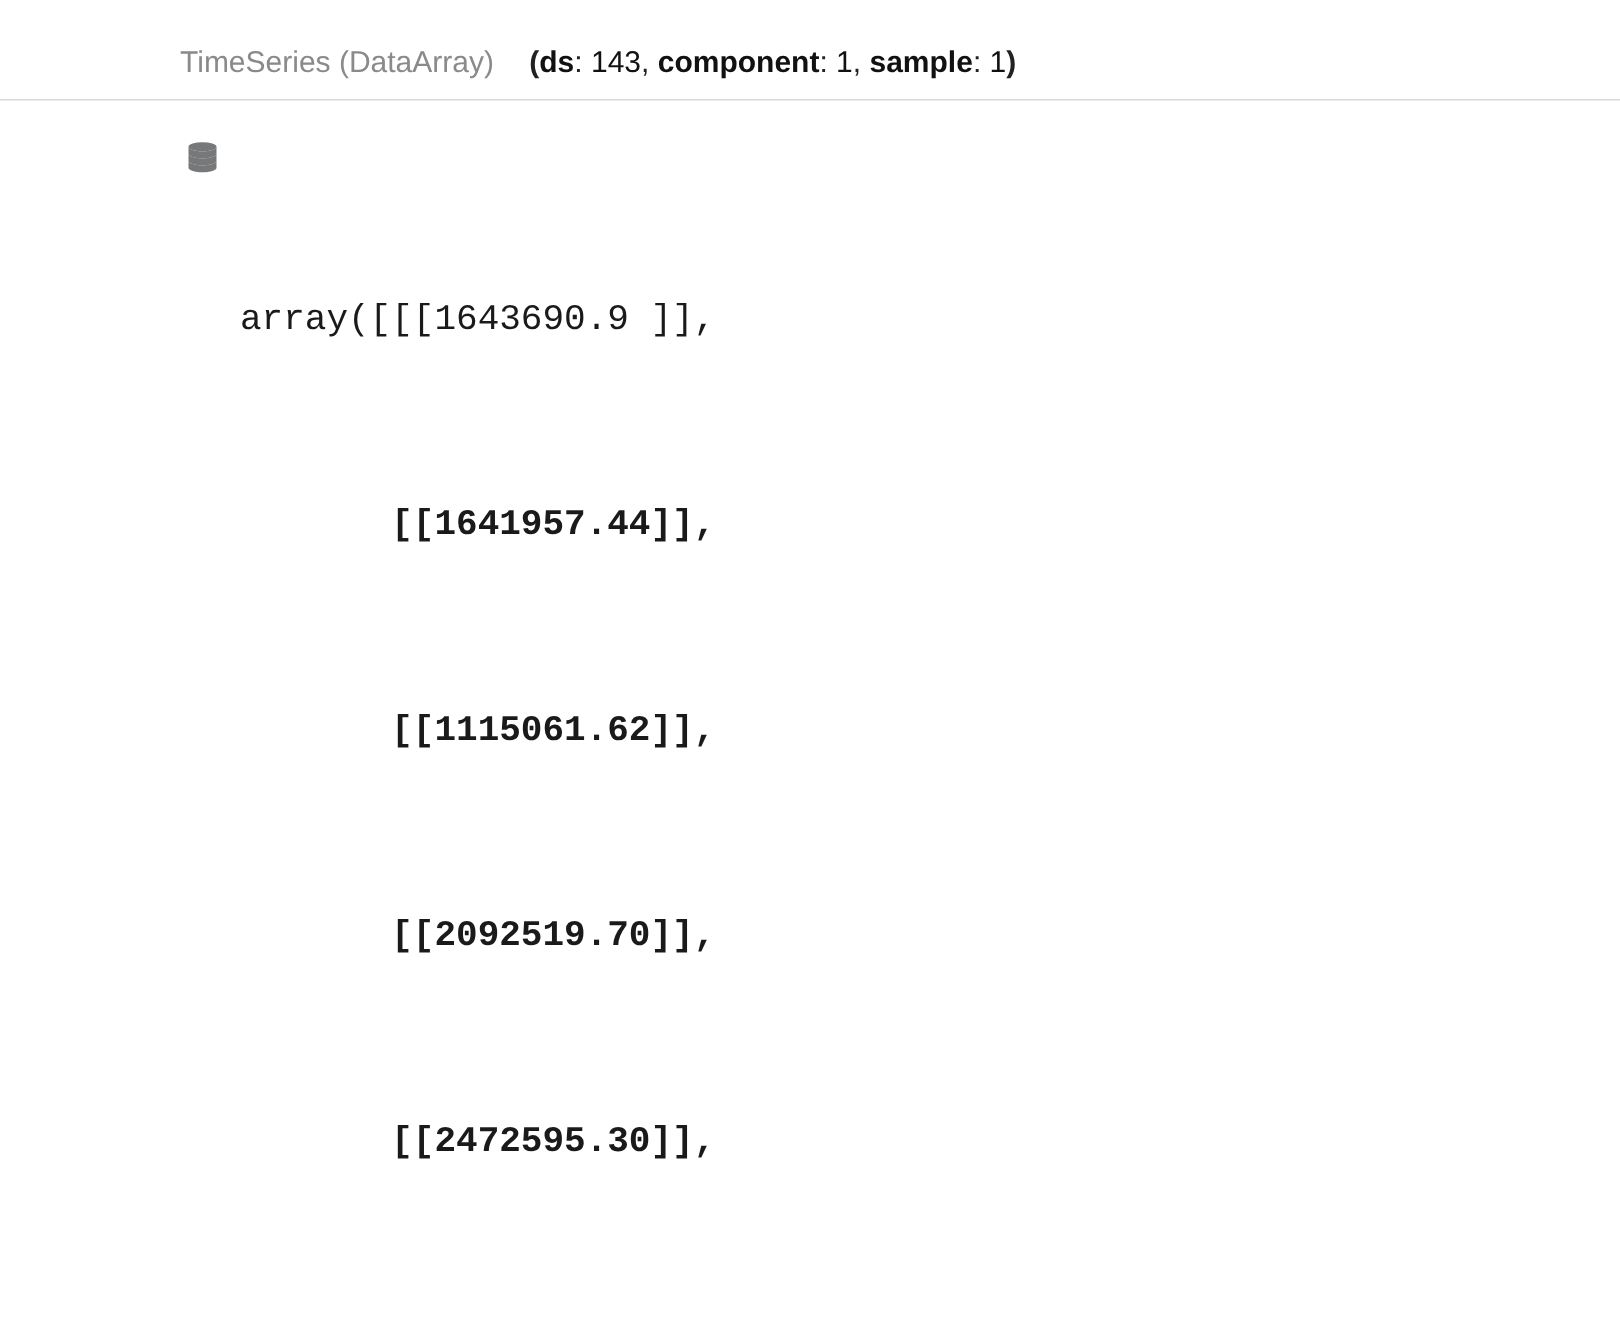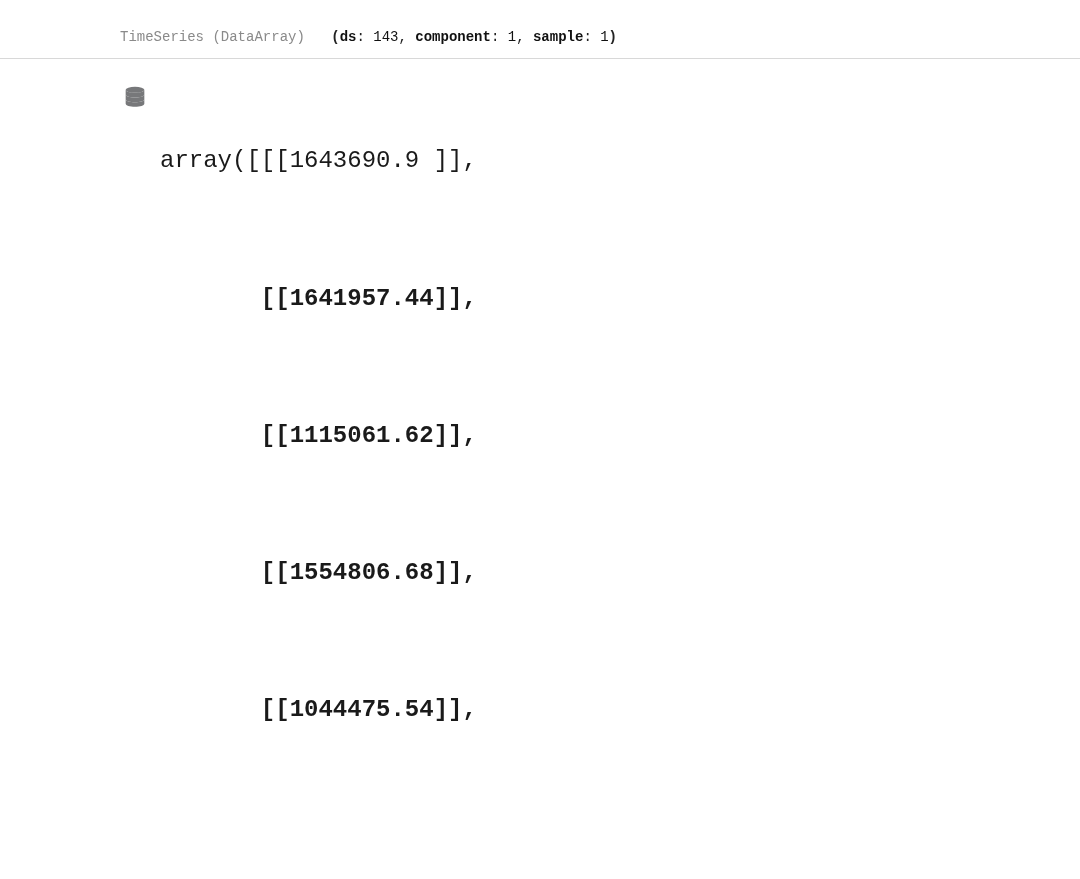--- a/index.html
+++ b/index.html
@@ -13,23 +13,22 @@
       width: 1080px;
       height: 879px;
       padding: 20px 0 0 0;
     }
     .container {
       width: 100%;
     }
     .header {
       padding: 8px 0 10px 120px;
       border-bottom: 1px solid #d8d8d8;
-      font-size: 14px;
+      font-size: 20px;
       line-height: 1.4;
-      font-family: Liberation Mono, monospace;
     }
     .header-type {
       color: #8a8a8a;
     }
     .header-dims {
       color: #222;
       margin-left: 18px;
     }
     .header-dims .paren {
       font-weight: 600;
@@ -69,20 +68,21 @@
       line-height: 1.35;
       color: #1a1a1a;
       white-space: pre;
     }
     .array-line {
       margin-bottom: 40px;
       font-weight: bold;
     }
     .array-first {
       margin-bottom: 40px;
+      margin-top: 44px;
     }
   </style>
 </head>
 <body>
 
 <div class="container">
 
   <div class="header">
     <span class="header-type">TimeSeries (DataArray)</span>
     <span class="header-dims">
@@ -97,22 +97,22 @@
         <path d="M4 5v4c0 1.44 3.58 2.6 8 2.6s8-1.16 8-2.6V5c0 1.44-3.58 2.6-8 2.6S4 6.44 4 5z"></path>
         <path d="M4 9v4c0 1.44 3.58 2.6 8 2.6s8-1.16 8-2.6V9c0 1.44-3.58 2.6-8 2.6S4 10.44 4 9z"></path>
         <path d="M4 13v4c0 1.44 3.58 2.6 8 2.6s8-1.16 8-2.6v-4c0 1.44-3.58 2.6-8 2.6S4 14.44 4 13z"></path>
       </svg>
     </span>
 
     <div class="array-block">
       <div class="array-first"><span>array([[[</span><span>1643690.9 </span><span>]],</span></div>
       <div class="array-line">       [[<span>1641957.44</span>]],</div>
       <div class="array-line">       [[<span>1115061.62</span>]],</div>
-      <div class="array-line">       [[<span>1554806.68</span>]],</div>
-      <div class="array-line">       [[<span>1044475.54</span>]],</div>
+      <div class="array-line">       [[<span>2092519.70</span>]],</div>
+      <div class="array-line">       [[<span>2472595.30</span>]],</div>
       
       
       
       
       
     </div>
   </div>
 
 </div>
 

